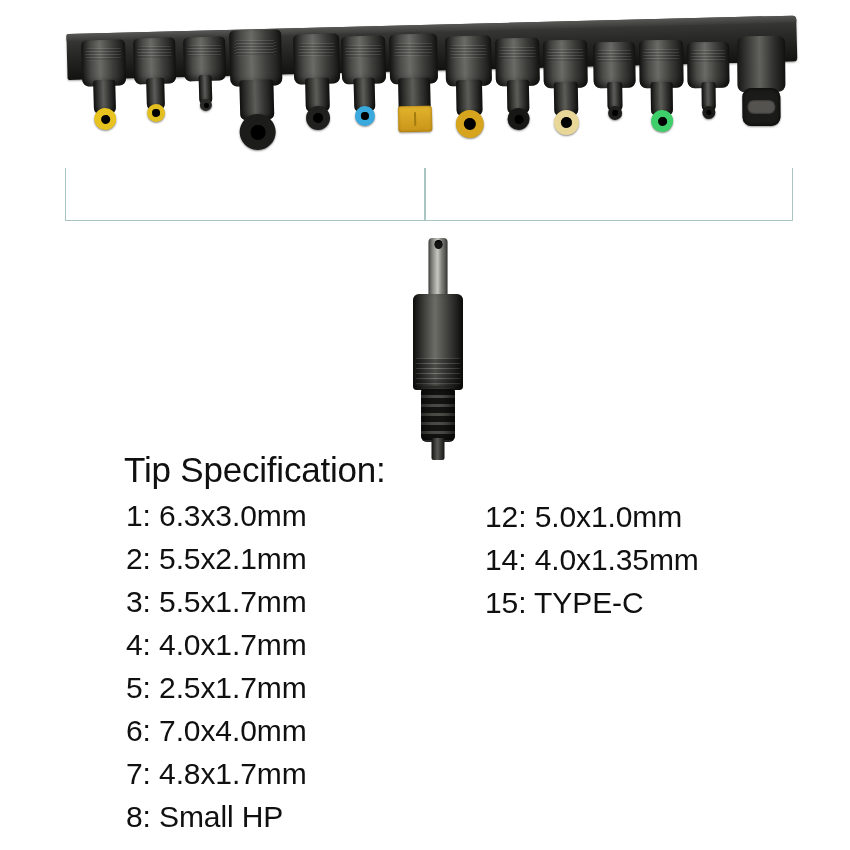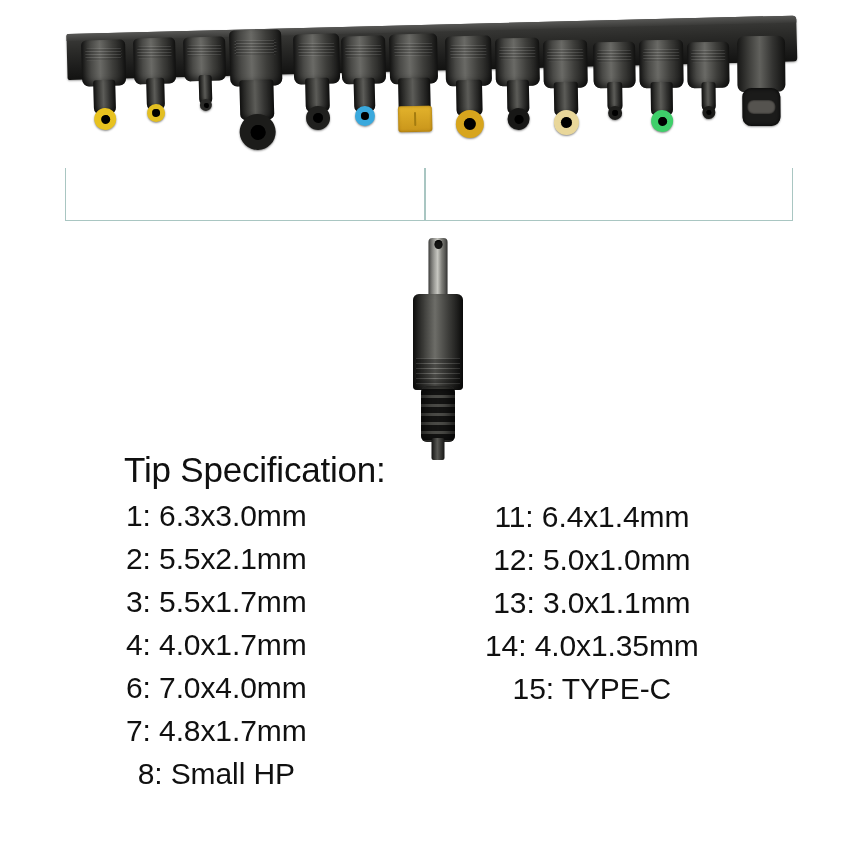--- a/index.html
+++ b/index.html
@@ -253,21 +253,20 @@
     top: 450px;
     font-size: 35px;
     line-height: 40px;
     letter-spacing: -0.2px;
     white-space: nowrap;
     color: #101010;
   }
   .spec-col {
     position: absolute;
     white-space: nowrap;
-    text-align: center;
   }
   .spec-col .spec-row {
     font-size: 30px;
     line-height: 43px;
     letter-spacing: -0.1px;
     color: #101010;
     white-space: nowrap;
   }
   #spec-col-left  { left: 122px; top: 494px; }
   #spec-col-right { left: 481px; top: 495px; }
@@ -390,26 +389,25 @@
     <div class="cable"></div>
   </div>
 
   <div class="spec-title">Tip Specification:</div>
 
   <div class="spec-col" id="spec-col-left">
       <div class="spec-row">1: 6.3x3.0mm</div>
       <div class="spec-row">2: 5.5x2.1mm</div>
       <div class="spec-row">3: 5.5x1.7mm</div>
       <div class="spec-row">4: 4.0x1.7mm</div>
+      <div class="spec-row">5: 2.5x1.7mm</div>
       <div class="spec-row">6: 7.0x4.0mm</div>
       <div class="spec-row">7: 4.8x1.7mm</div>
       <div class="spec-row">8: Small HP</div>
     </div>
 
   <div class="spec-col" id="spec-col-right">
-      <div class="spec-row">11: 6.4x1.4mm</div>
       <div class="spec-row">12: 5.0x1.0mm</div>
-      <div class="spec-row">13: 3.0x1.1mm</div>
       <div class="spec-row">14: 4.0x1.35mm</div>
       <div class="spec-row">15: TYPE-C</div>
     </div>
 
 </div>
 
 </body></html>

